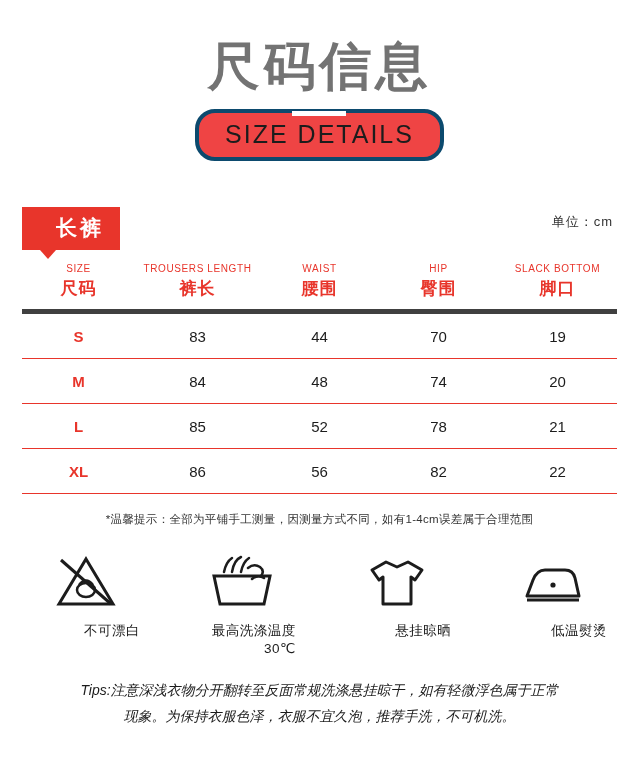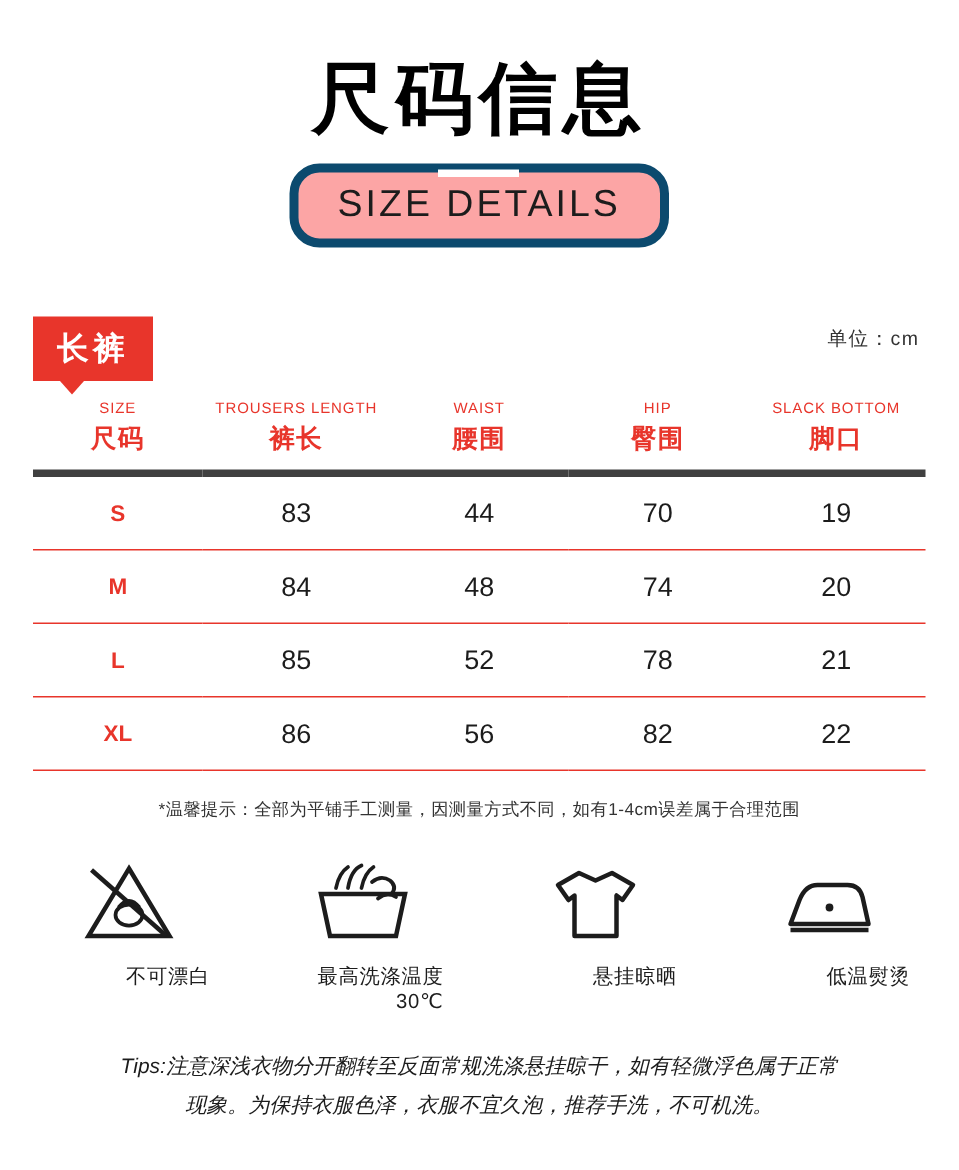--- a/index.html
+++ b/index.html
@@ -18,40 +18,40 @@
     height: 780px;
     padding: 0 22px;
   }
 
   
   .title-cn {
     text-align: center;
     font-size: 52px;
     font-weight: bold;
     letter-spacing: 4px;
-    color: #000000;
+    color: #737373;
     margin-top: 38px;
     line-height: 1.1;
     font-family: "DejaVu Sans", sans-serif;
   }
   .title-en-wrap {
     display: flex;
     justify-content: center;
     margin-top: 14px;
   }
   .title-en {
     position: relative;
-    border: 6px solid #0c4a6e;
+    border: 4px solid #0c4a6e;
     border-radius: 20px;
     padding: 7px 26px 8px 26px;
     font-size: 25px;
     letter-spacing: 2px;
     font-weight: 500;
     color: #1c1c1c;
-    background: #fca5a5;
+    background: #ef4444;
   }
   .title-en::before {
     content: "";
     position: absolute;
     top: -2px;
     left: 50%;
     transform: translateX(-50%);
     width: 54px;
     height: 5px;
     background: #fff;
@@ -65,21 +65,21 @@
   }
   .tag {
     position: absolute;
     left: 0;
     top: 0;
     background: #e8352b;
     color: #fff;
     font-size: 21px;
     font-weight: bold;
     letter-spacing: 3px;
-    padding: 7px 16px 8px 16px;
+    padding: 7px 16px 8px 34px;
   }
   .tag::after {
     content: "";
     position: absolute;
     left: 18px;
     bottom: -9px;
     width: 0;
     height: 0;
     border-left: 8px solid transparent;
     border-right: 8px solid transparent;
@@ -119,21 +119,21 @@
   }
   .th-cn {
     display: block;
     font-size: 17px;
     color: #e8352b;
     font-weight: bold;
     letter-spacing: 1px;
   }
   table.size-table tbody td {
     padding: 14px 0 13px 0;
-    font-size: 18px;
+    font-size: 15px;
     color: #1c1c1c;
   }
   table.size-table tbody td.size-col {
     color: #e8352b;
     font-weight: bold;
     font-size: 15px;
   }
   col.c1 { width: 19%; }
   col.c2 { width: 21%; }
   col.c3 { width: 20%; }

